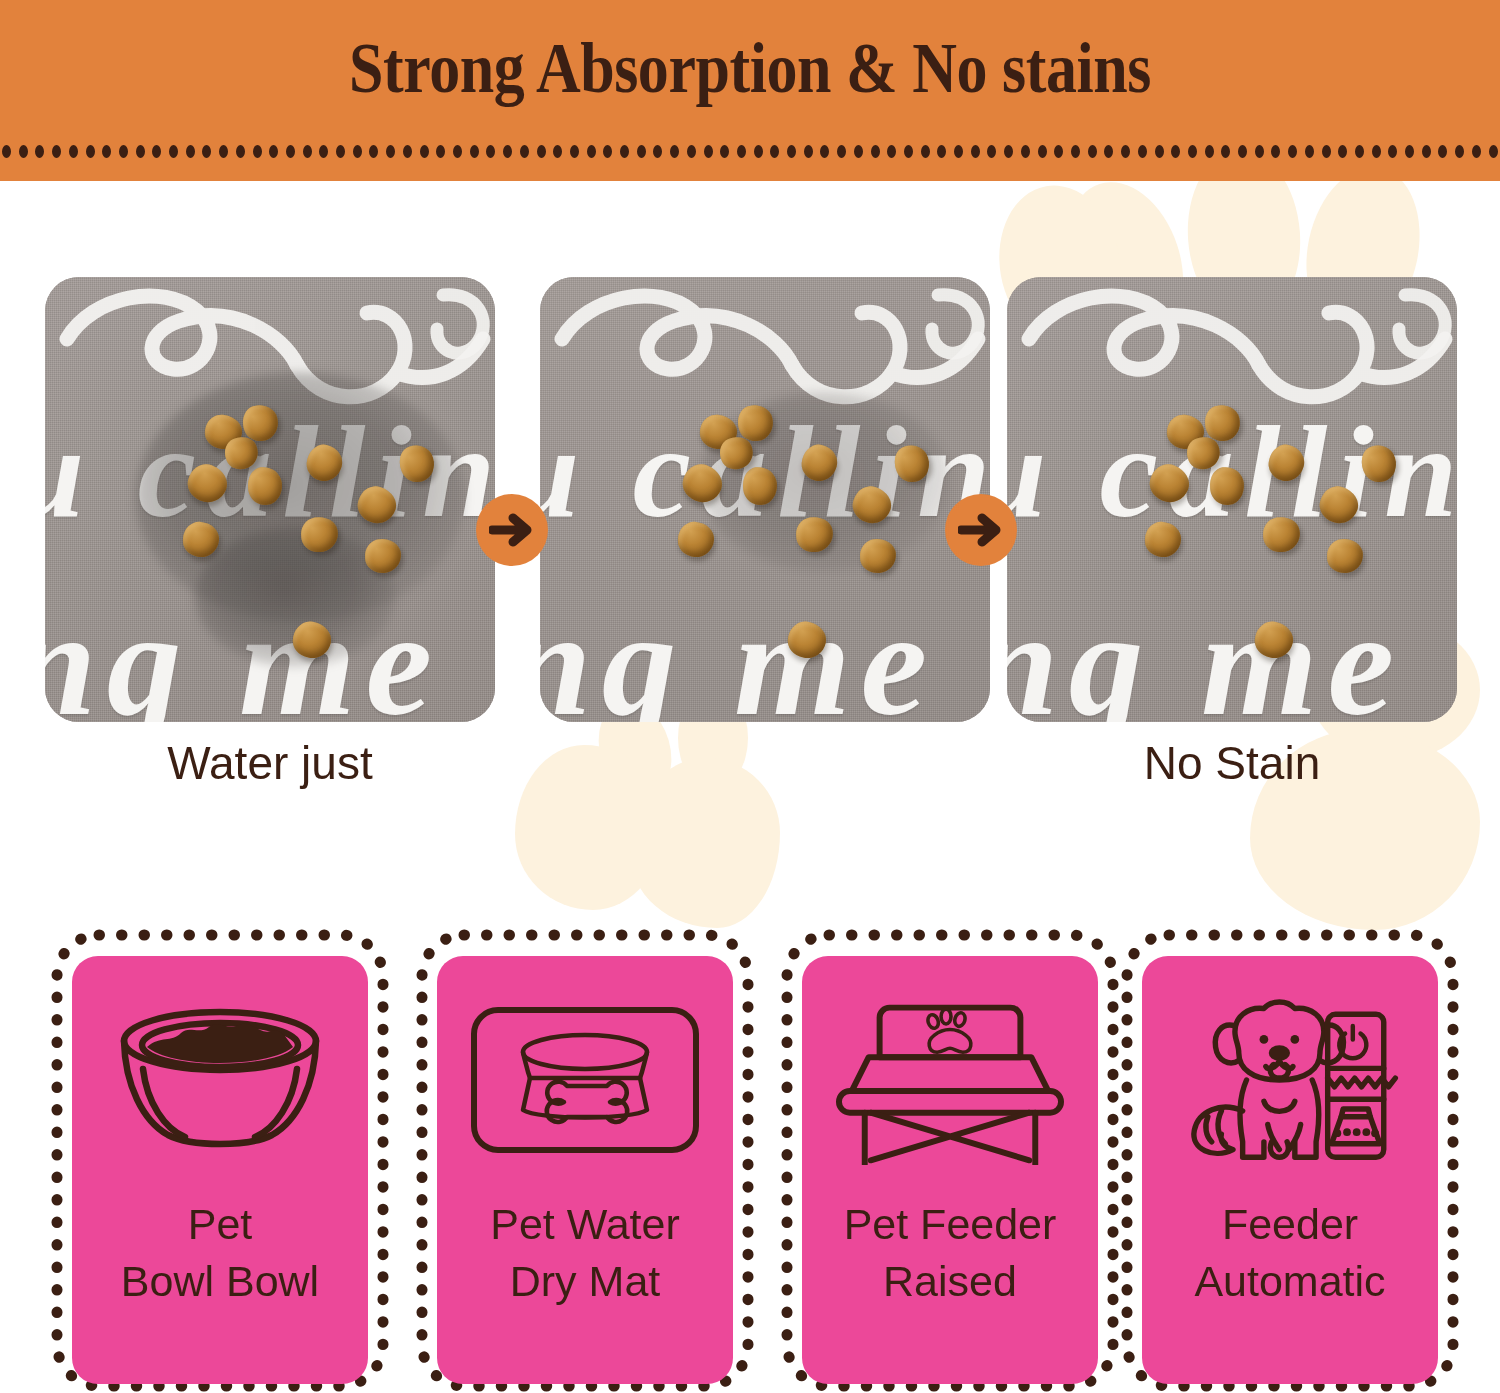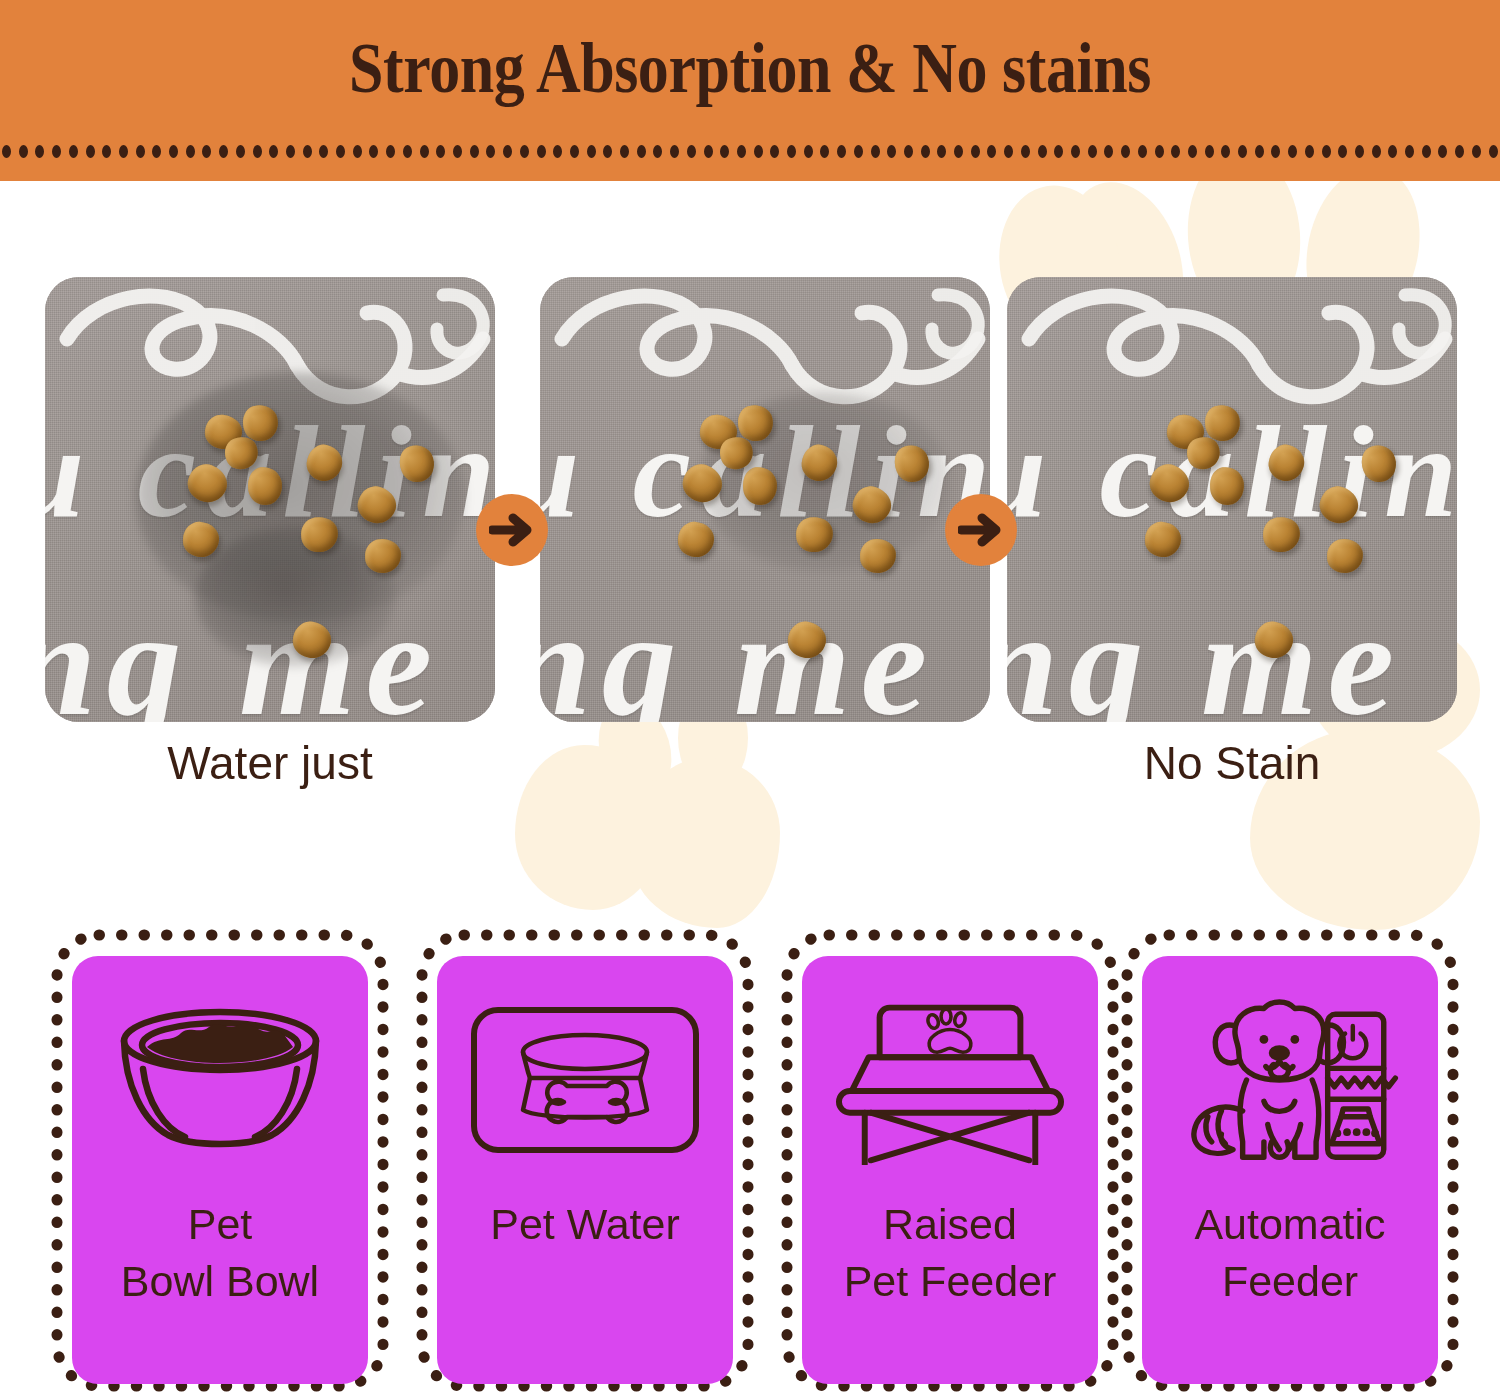--- a/index.html
+++ b/index.html
@@ -182,21 +182,21 @@
 
   .fcard-dotted{
     position:absolute;
     left:0;top:0;
     width:340px;height:465px;
   }
   .fcard-inner{
     position:absolute;
     left:22px;top:28px;
     width:296px;height:428px;
-    background:#d946ef;
+    background:#ec4899;
     border-radius:26px;
     display:flex;
     flex-direction:column;
     align-items:center;
   }
   .fcard-icon{
     margin-top:34px;
     width:230px;height:180px;
     display:flex;align-items:center;justify-content:center;
   }
@@ -484,20 +484,21 @@
             <rect x="4" y="4" width="222" height="140" rx="24" ry="24"></rect>
             <ellipse cx="115" cy="46" rx="62" ry="17" stroke-width="4.5"></ellipse>
             <path d="M53 46 C53 48, 56 58, 58 66 L60 72 L170 72 L172 66 C174 58, 177 48, 177 46" stroke-width="4.5"></path>
             <path d="M60 72 L53 104 C68 114, 162 114, 177 104 L170 72" stroke-width="4.5"></path>
             <path d="M97 80 a11 11 0 1 0 -3 16 a11 11 0 1 0 3 15 L137 111 a11 11 0 1 0 3 -15 a11 11 0 1 0 -3 -16 Z" stroke-width="4.5"></path>
           </g>
         </svg>
       </div>
       <div class="fcard-label">
         <span class="fl-line">Pet Water</span>
+        <span class="fl-line">Dry Mat</span>
       </div>
     </div>
   </div>
 
   <div class="fcard f3">
     <svg class="fcard-dotted" viewBox="0 0 340 465">
       <rect x="7" y="7" width="326" height="451" rx="42" ry="42" fill="none" stroke="#3B1F13" stroke-width="11" stroke-linecap="round" stroke-dasharray="0.5 22"></rect>
     </svg>
     <div class="fcard-inner">
       <div class="fcard-icon">
@@ -511,22 +512,22 @@
           </g>
           <g fill="none" stroke="#3B1F13" stroke-width="3.6" stroke-linejoin="round" stroke-linecap="round">
             <ellipse cx="99" cy="26" rx="5" ry="7" transform="rotate(-18 99 26)"></ellipse>
             <ellipse cx="112" cy="21" rx="5" ry="7.5"></ellipse>
             <ellipse cx="126" cy="24" rx="5" ry="7" transform="rotate(16 126 24)"></ellipse>
             <path d="M100 40 C92 46, 94 57, 103 57 C109 57, 112 53, 116 53 C120 53, 123 57, 129 57 C138 57, 140 46, 132 40 C126 35, 122 34, 116 34 C110 34, 106 35, 100 40 Z"></path>
           </g>
         </svg>
       </div>
       <div class="fcard-label">
+        <span class="fl-line">Pet Feeder</span>
         <span class="fl-line">Raised</span>
-        <span class="fl-line">Pet Feeder</span>
       </div>
     </div>
   </div>
 
   <div class="fcard f4">
     <svg class="fcard-dotted" viewBox="0 0 340 465">
       <rect x="7" y="7" width="326" height="451" rx="42" ry="42" fill="none" stroke="#3B1F13" stroke-width="11" stroke-linecap="round" stroke-dasharray="0.5 22"></rect>
     </svg>
     <div class="fcard-inner">
       <div class="fcard-icon">
@@ -566,19 +567,19 @@
           <g fill="#3B1F13">
             <circle cx="168" cy="141" r="4"></circle>
               <circle cx="178" cy="140" r="4"></circle>
             <circle cx="188" cy="140" r="4"></circle>
               <circle cx="198" cy="140" r="4"></circle>
             <circle cx="207" cy="141" r="4"></circle>
           </g>
         </svg>
       </div>
       <div class="fcard-label">
+        <span class="fl-line">Feeder</span>
         <span class="fl-line">Automatic</span>
-        <span class="fl-line">Feeder</span>
       </div>
     </div>
   </div>
 
 </div>
 
 </body></html>

